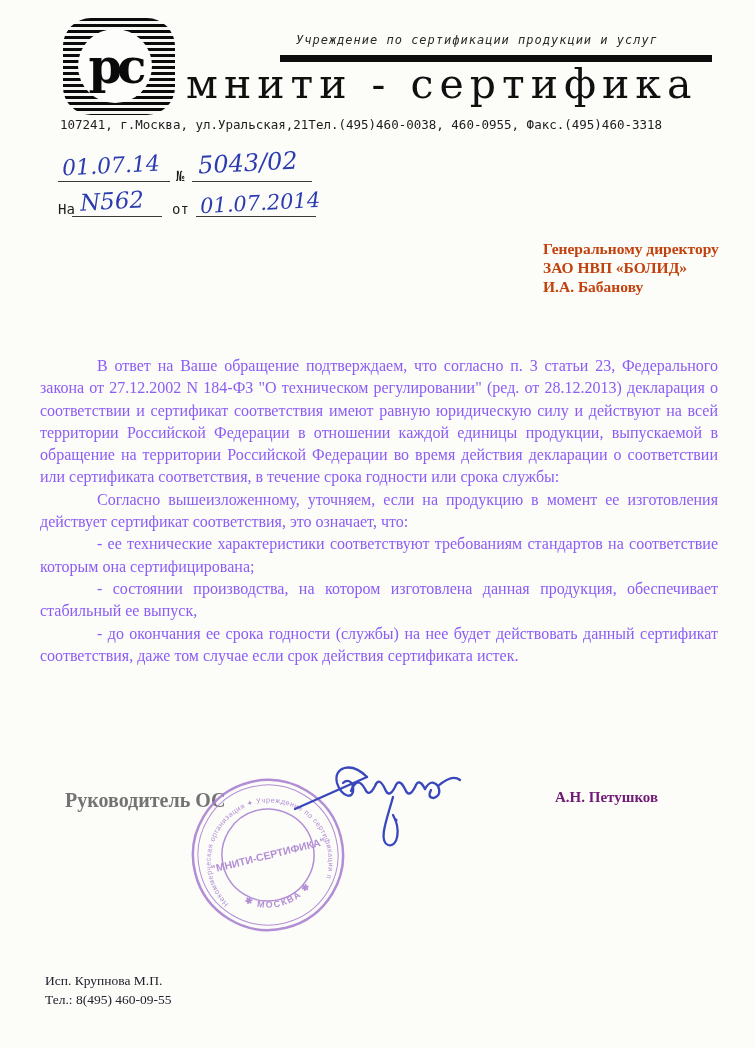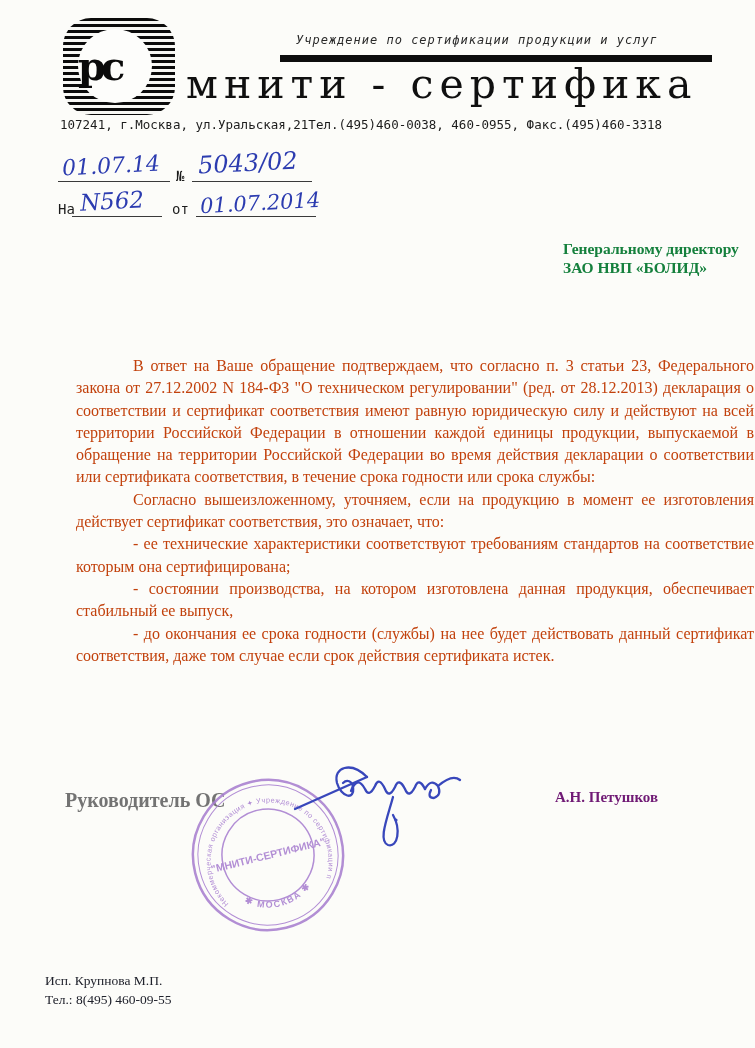--- a/index.html
+++ b/index.html
@@ -5,39 +5,39 @@
   html,body{margin:0;padding:0;background:#e8e8e6;}
   .page{
     position:relative;width:755px;height:1048px;margin:0 auto;
     background:#fcfcf9;overflow:hidden;
     font-family:"Liberation Serif",serif;color:#14161f;
   }
   
   .logo{position:absolute;left:63px;top:18px;width:112px;height:97px;border-radius:28px;
     background:repeating-linear-gradient(#0b0b0b 0 3px,#f7f7f4 3px 6px);}
   .logo-blob{position:absolute;left:15px;top:11px;width:74px;height:74px;background:#fdfdfb;border-radius:50%;}
-  .logo-letters{position:absolute;left:15px;top:11px;width:74px;height:74px;line-height:74px;text-align:left;
-    font-family:"DejaVu Serif",serif;font-weight:bold;font-size:40px;color:#0a0a0a;letter-spacing:-5px;}
+  .logo-letters{position:absolute;left:15px;top:11px;width:74px;height:74px;line-height:74px;text-align:center;
+    font-family:"DejaVu Serif",serif;font-weight:bold;font-size:48px;color:#0a0a0a;letter-spacing:-5px;}
   .tagline{position:absolute;left:296px;top:33px;width:430px;
     font-family:"DejaVu Sans Mono",monospace;font-style:italic;font-size:12px;letter-spacing:1px;color:#2a2a2a;}
   .header-bar{position:absolute;left:280px;top:55px;width:432px;height:7px;background:#0d0d0d;}
   .org-name{position:absolute;left:186px;top:60px;width:560px;
     font-family:"DejaVu Serif",serif;font-size:41px;font-weight:400;letter-spacing:6px;color:#101010;white-space:nowrap;}
   .address-row{position:absolute;left:60px;top:117px;width:680px;display:flex;
     font-family:"DejaVu Sans Mono",monospace;font-size:12.5px;color:#1c1c1c;white-space:nowrap;}
   
   .uline{position:absolute;height:0;border-bottom:1.5px solid #3a3a3a;}
   .form-label{position:absolute;font-family:"DejaVu Sans Mono",monospace;font-size:14px;color:#1c1c1c;}
   .hand{position:absolute;font-family:"DejaVu Serif",serif;font-style:italic;color:#2c3cb0;
     transform:rotate(-3deg);white-space:nowrap;}
   
-  .recipient{position:absolute;left:563px;top:239px;font-weight:bold;font-size:15.5px;line-height:19px;color:#15803d;}
+  .recipient{position:absolute;left:543px;top:239px;font-weight:bold;font-size:15.5px;line-height:19px;color:#c2410c;}
   
   .body-text{position:absolute;left:40px;top:355px;width:678px;
-    font-size:16px;line-height:22.3px;text-align:justify;color:#c2410c;margin-left:36px;}
+    font-size:16px;line-height:22.3px;text-align:justify;color:#8b5cf6;}
   .body-text p{margin:0;text-indent:57px;}
   
   .sig-role{position:absolute;left:65px;top:789px;font-weight:bold;font-size:20px;color:#737373;}
   .sig-name{position:absolute;left:555px;top:789px;font-weight:bold;font-size:15px;color:#701a75;}
   .stamp-wrap{position:absolute;left:188px;top:775px;width:160px;height:160px;transform:rotate(-14deg);opacity:.88;}
   .sig-scrawl{position:absolute;left:293px;top:757px;width:170px;height:100px;}
   
   .footer{position:absolute;left:45px;top:971px;font-size:13.5px;line-height:19px;color:#20222c;}
 </style>
 </head>
@@ -66,20 +66,21 @@
   <div class="uline" style="left:196px;top:216px;width:120px;"></div>
 
   <div class="hand" style="left:62px;top:153px;font-size:22px;">01.07.14</div>
   <div class="hand" style="left:198px;top:149px;font-size:24px;">5043/02</div>
   <div class="hand" style="left:80px;top:188px;font-size:23px;">N562</div>
   <div class="hand" style="left:200px;top:191px;font-size:21px;">01.07.2014</div>
 
   <div class="recipient">
     <div>Генеральному директору</div>
     <div>ЗАО НВП «БОЛИД»</div>
+    <div>И.А. Бабанову</div>
   </div>
 
   <div class="body-text">
     <p>В ответ на Ваше обращение подтверждаем, что согласно п. 3 статьи 23, Федерального закона от 27.12.2002 N 184-ФЗ "О техническом регулировании" (ред. от 28.12.2013) декларация о соответствии и сертификат соответствия имеют равную юридическую силу и действуют на всей территории Российской Федерации в отношении каждой единицы продукции, выпускаемой в обращение на территории Российской Федерации во время действия декларации о соответствии или сертификата соответствия, в течение срока годности или срока службы:</p>
     <p>Согласно вышеизложенному, уточняем, если на продукцию в момент ее изготовления действует сертификат соответствия, это означает, что:</p>
     <p>- ее технические характеристики соответствуют требованиям стандартов на соответствие которым она сертифицирована;</p>
     <p>- состоянии производства, на котором изготовлена данная продукция, обеспечивает стабильный ее выпуск,</p>
     <p>- до окончания ее срока годности (службы) на нее будет действовать данный сертификат соответствия, даже том случае если срок действия сертификата истек.</p>
   </div>
 

